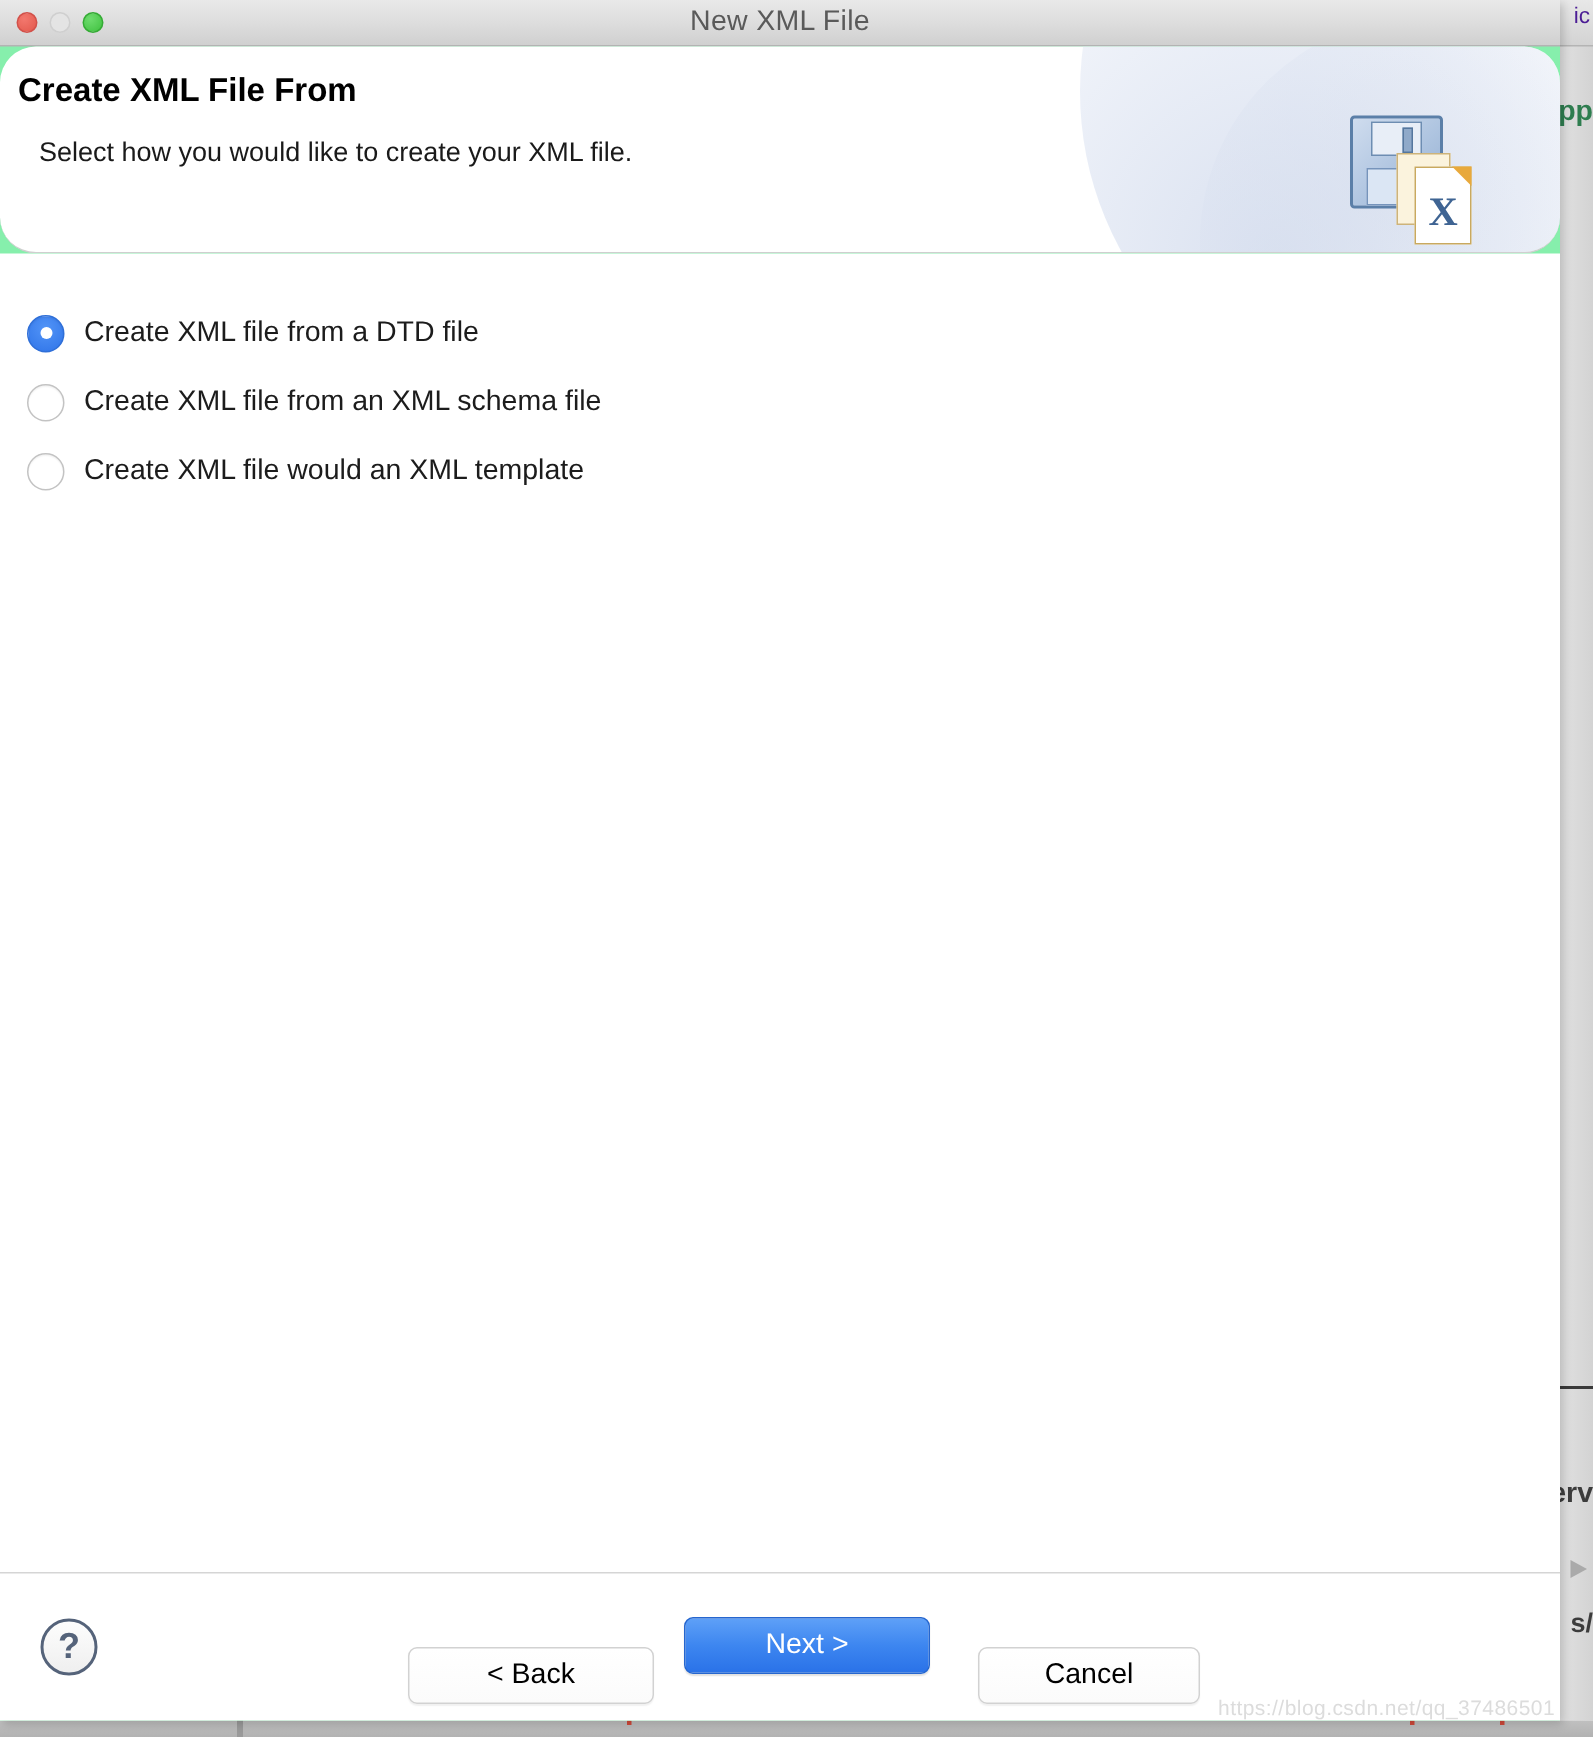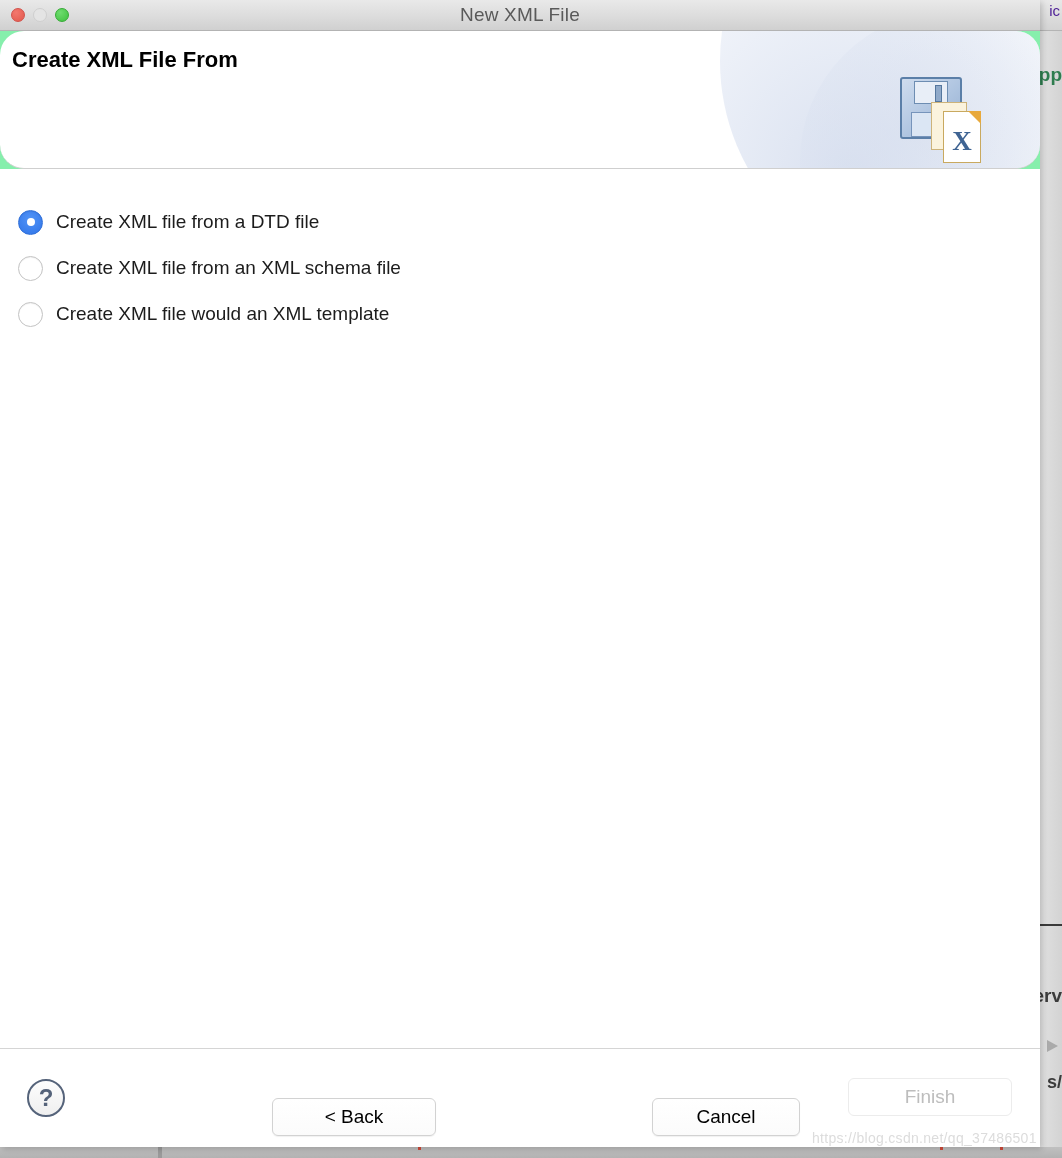--- a/index.html
+++ b/index.html
@@ -423,20 +423,21 @@
       <div class="light max"></div>
     </div>
     <div id="window-title">New XML File</div>
   </div>
 
   <div id="header">
     <div class="header-swoosh"></div>
     <div class="header-swoosh2"></div>
 
     <div id="header-title">Create XML File From</div>
+    <div id="header-sub">Select how you would like to create your XML file.</div>
 
     <div id="header-icon">
       <div class="floppy">
         <div class="floppy-shutter">
           <div class="floppy-shutter-slot"></div>
         </div>
         <div class="floppy-label"></div>
       </div>
       <div class="doc-back"></div>
       <div class="doc-front">
@@ -462,19 +463,19 @@
       <div class="radio"></div>
       <div class="radio-label">Create XML file would an XML template</div>
     </div>
 
   </div>
 
   <div id="footer">
     <div id="help-button">?</div>
 
     <div id="btn-back" class="btn normal">&lt; Back</div>
+    <div id="btn-next" class="btn primary">Next &gt;</div>
     <div id="btn-cancel" class="btn normal">Cancel</div>
-    <div id="btn-finish" class="btn disabled">Finish</div>
   </div>
 
 </div>
 
 <div id="watermark">https://blog.csdn.net/qq_37486501</div>
 
 </body></html>

